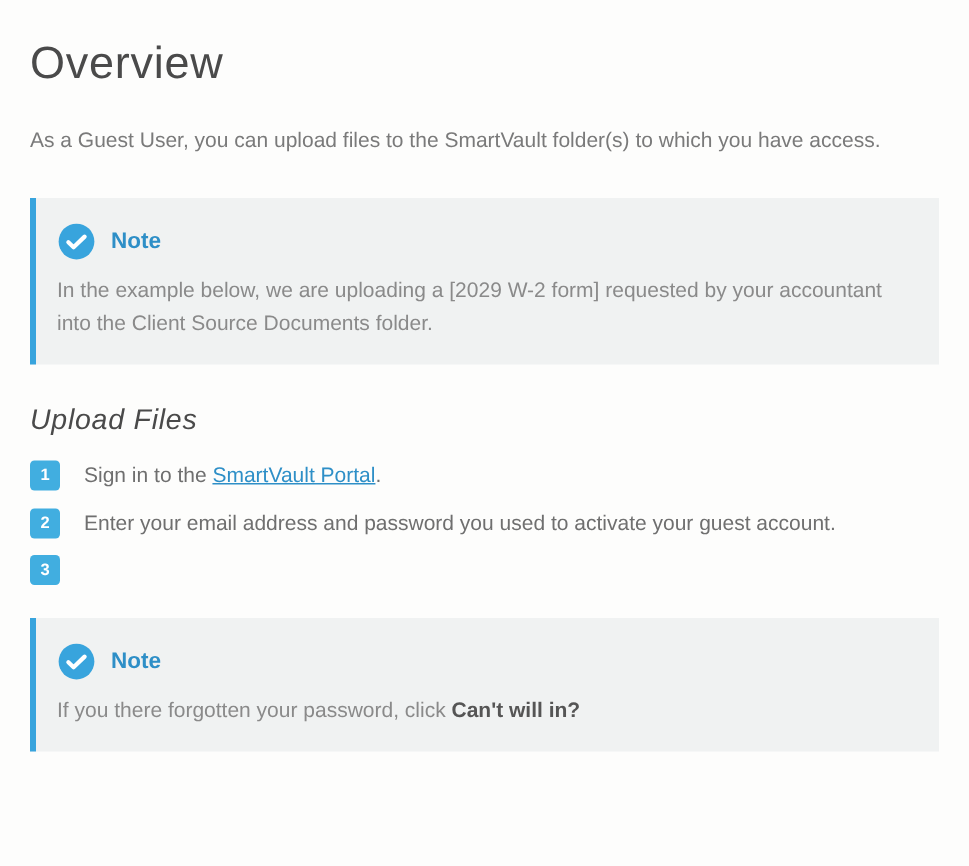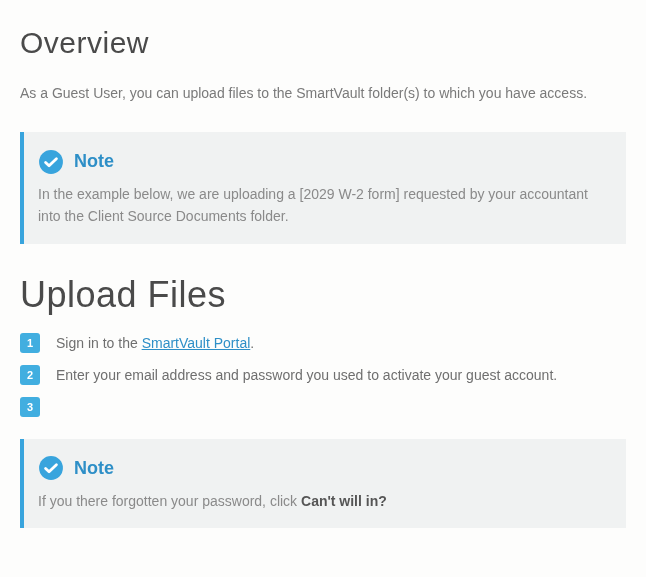--- a/index.html
+++ b/index.html
@@ -38,42 +38,43 @@
   }
   .note-icon {
     width: 26px;
     height: 26px;
     flex-shrink: 0;
   }
   .note-title {
     color: #2e8fc7;
     font-weight: 600;
     margin-left: 10px;
-    font-size: 18px;
+    font-size: 15px;
     text-align: center;
   }
   .note-body {
     color: #8a8a8a;
     font-size: 14px;
     line-height: 1.6;
   }
   .upload-row {
     display: flex;
     align-items: flex-start;
     margin-top: 4px;
     margin-bottom: 10px;
   }
   .upload-title {
-    font-size: 36px;
+    font-size: 19px;
     font-weight: 400;
     color: #4a4a4a;
     letter-spacing: 0.5px;
     white-space: nowrap;
     margin-right: 12px;
     font-family: "Helvetica Neue", Helvetica, Arial, sans-serif;
+    font-style: italic;
   }
   .warning {
     color: #b90000;
     font-weight: 700;
     font-size: 11px;
     line-height: 1.3;
     font-family: Georgia, 'Times New Roman', serif;
     padding-top: 4px;
   }
   ol.steps {

